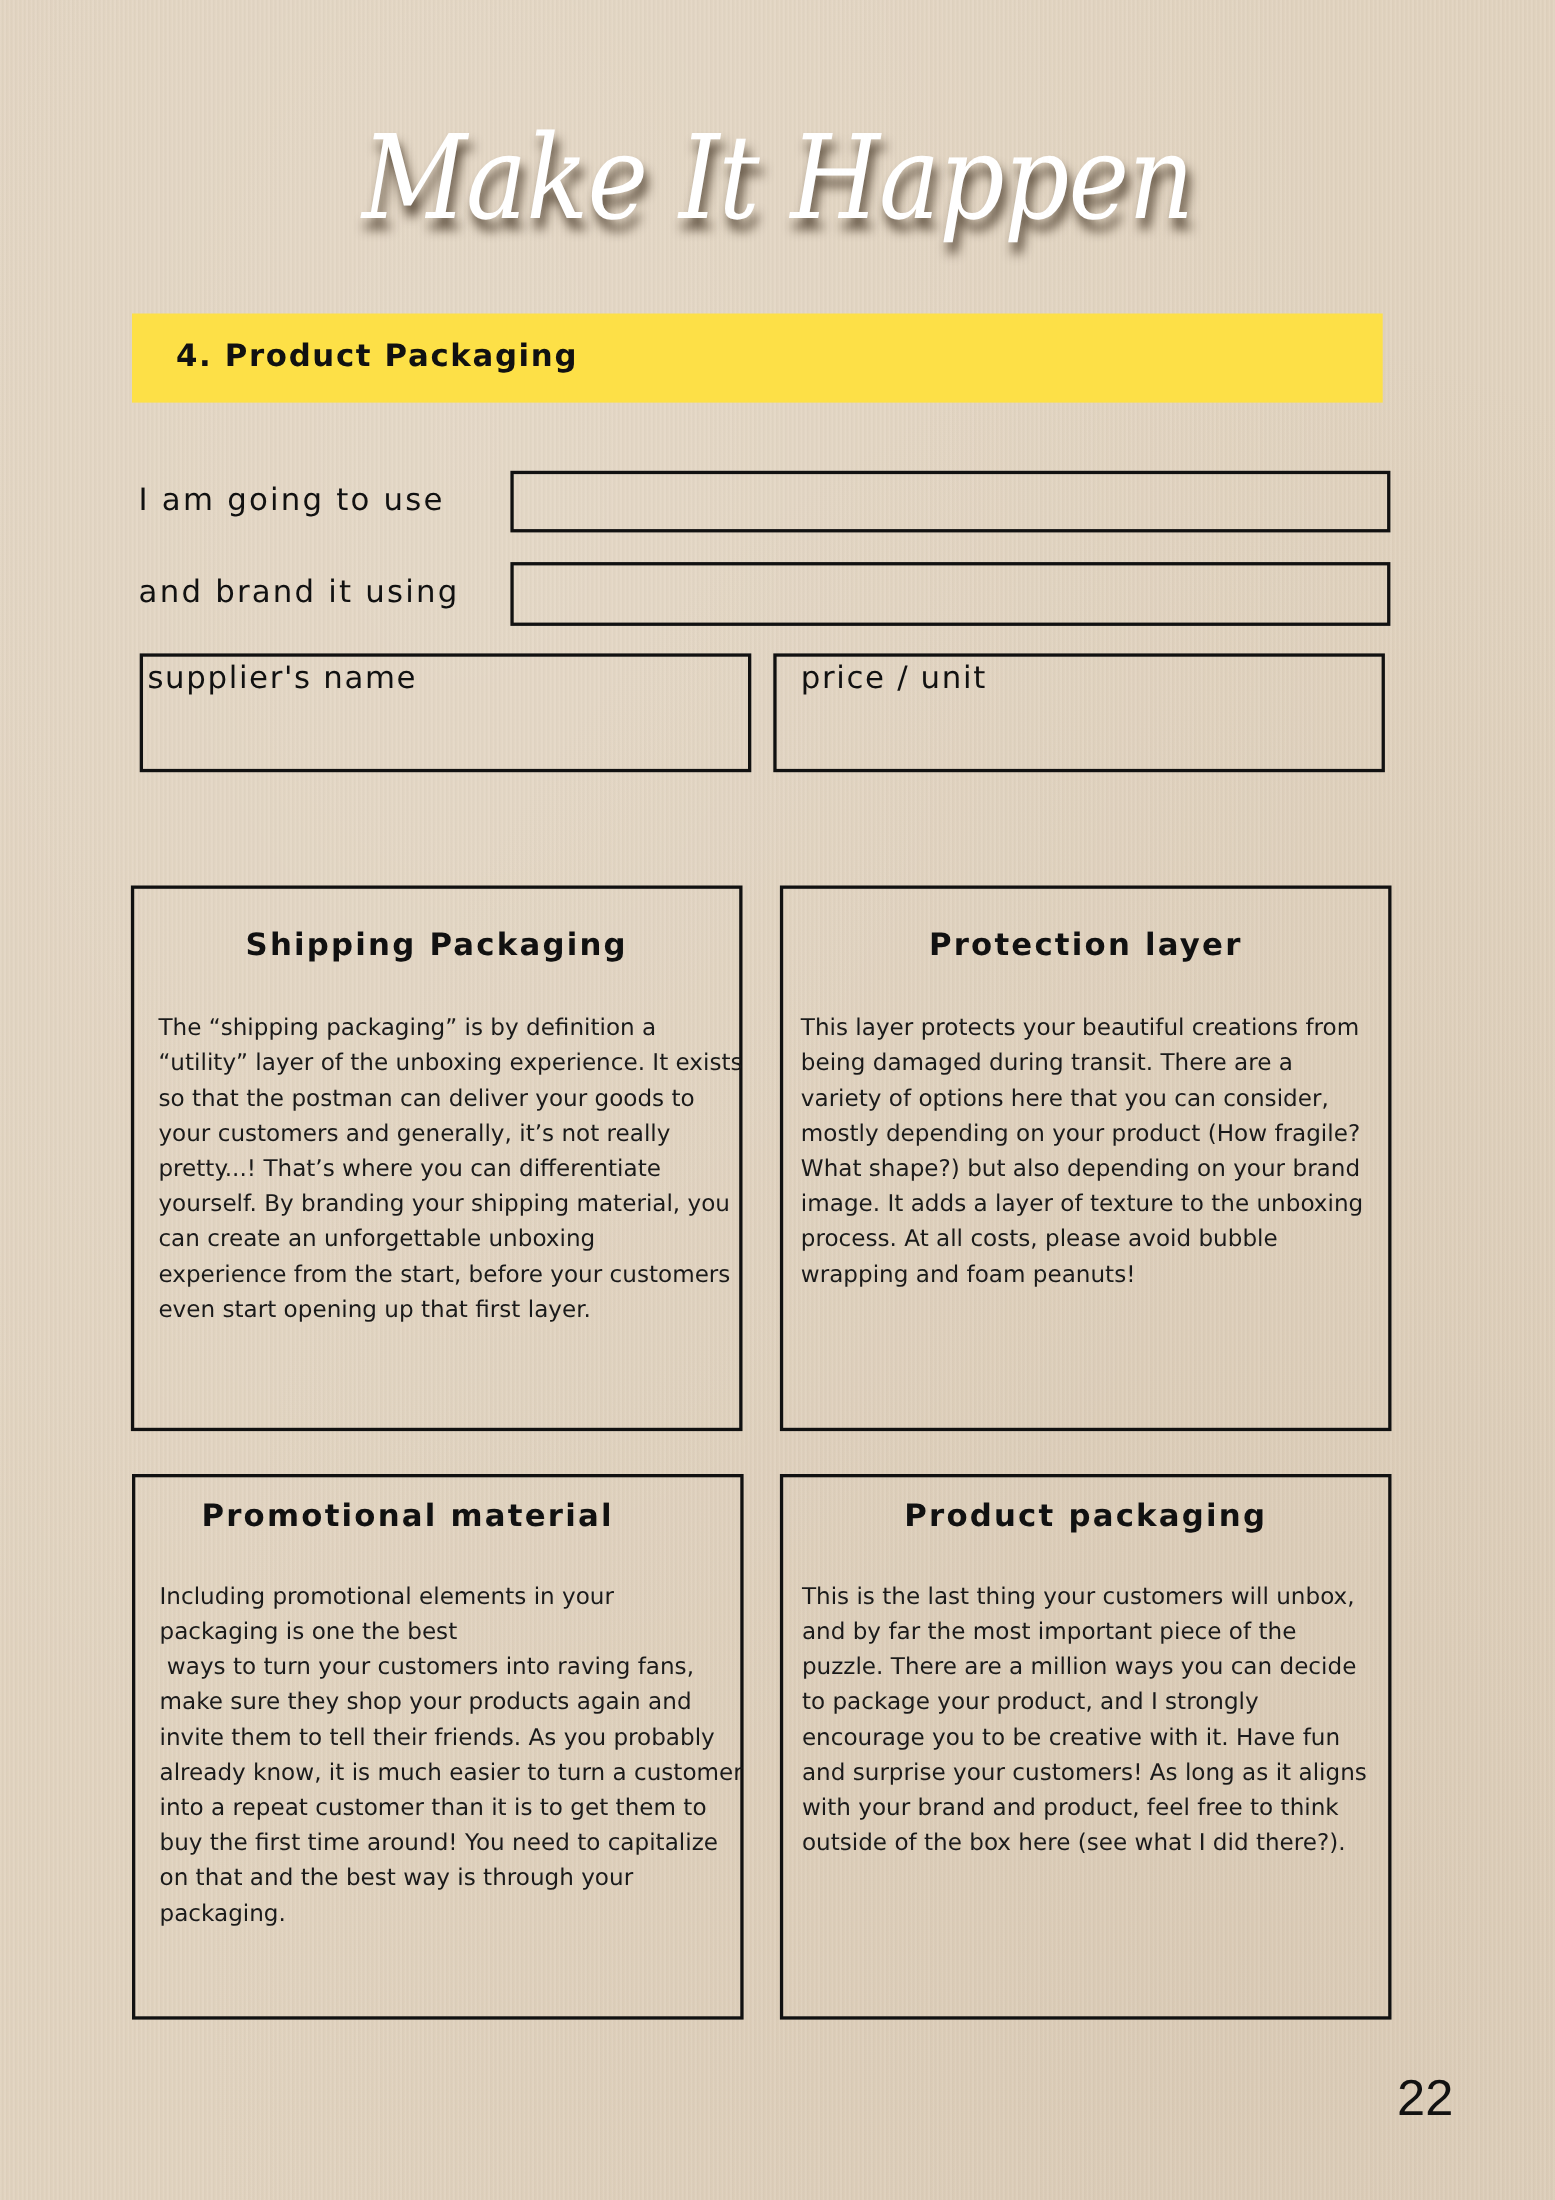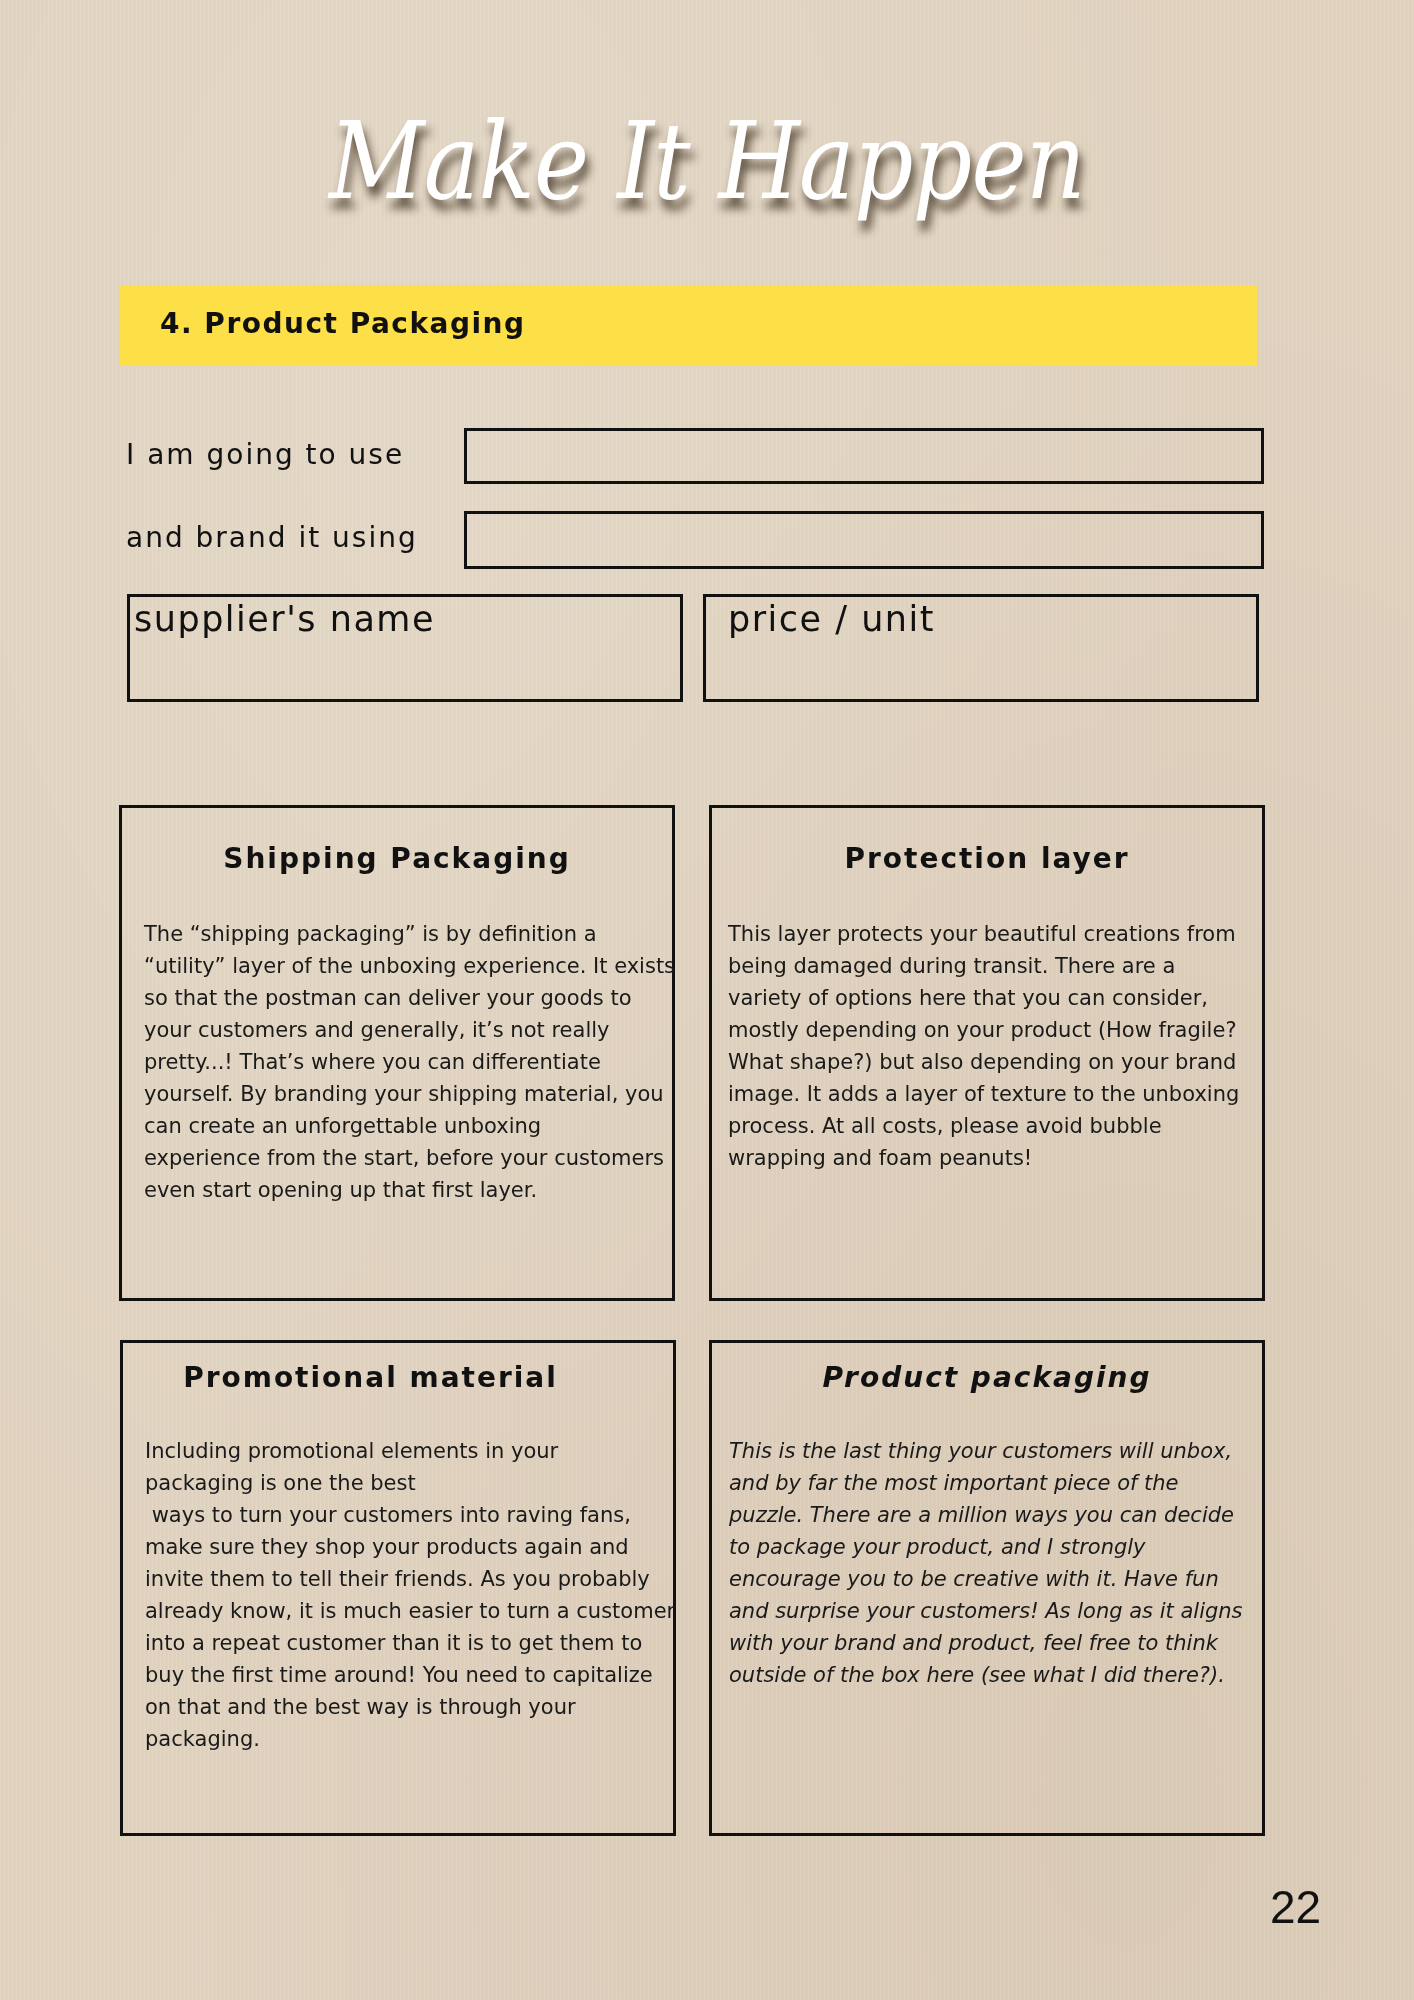--- a/index.html
+++ b/index.html
@@ -32,21 +32,21 @@
     position: absolute; left: 126px; font-size: 28px; letter-spacing: 2px; font-family: "DejaVu Sans", sans-serif;
   }
   .input-box {
     position: absolute; left: 464px; width: 800px; height: 56px; border: 3px solid #111; box-sizing: border-box;
     background: transparent;
   }
   .small-box {
     position: absolute; border: 3px solid #111; box-sizing: border-box; background: transparent;
   }
   .small-box .lbl {
-    position: absolute; top: 2px; font-size: 35px; letter-spacing: 1.5px;
+    position: absolute; top: 2px; font-size: 28px; letter-spacing: 1.5px;
   }
   .info-box {
     position: absolute; border: 3px solid #111; box-sizing: border-box;
   }
   .info-box .heading {
     position: absolute; left: 0; width: 100%; text-align: center;
     font-weight: bold; font-size: 28px; letter-spacing: 2px; top: 34px;
   }
   .info-box .body {
     position: absolute; left: 22px; right: 18px; top: 110px;
@@ -118,21 +118,21 @@
     <span>make sure they shop your products again and</span>
     <span>invite them to tell their friends. As you probably</span>
     <span>already know, it is much easier to turn a customer</span>
     <span>into a repeat customer than it is to get them to</span>
     <span>buy the first time around! You need to capitalize</span>
     <span>on that and the best way is through your</span>
     <span>packaging.</span>
   </div>
 </div>
 
-<div class="info-box" style="left:709px;top:1340px;width:556px;height:496px;font-style:italic;">
+<div class="info-box" style="left:709px;top:1340px;width:556px;height:496px;">
   <div class="heading" style="top:18px;">Product packaging</div>
   <div class="body" style="top:92px;left:17px;">
     <span>This is the last thing your customers will unbox,</span>
     <span>and by far the most important piece of the</span>
     <span>puzzle. There are a million ways you can decide</span>
     <span>to package your product, and I strongly</span>
     <span>encourage you to be creative with it. Have fun</span>
     <span>and surprise your customers! As long as it aligns</span>
     <span>with your brand and product, feel free to think</span>
     <span>outside of the box here (see what I did there?).</span>

